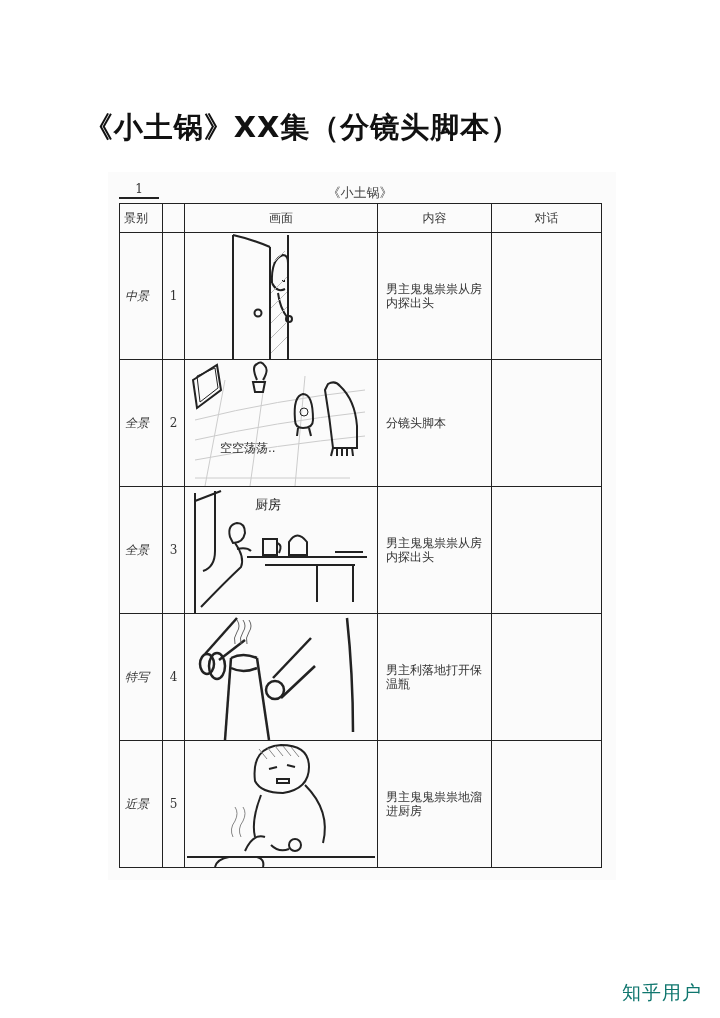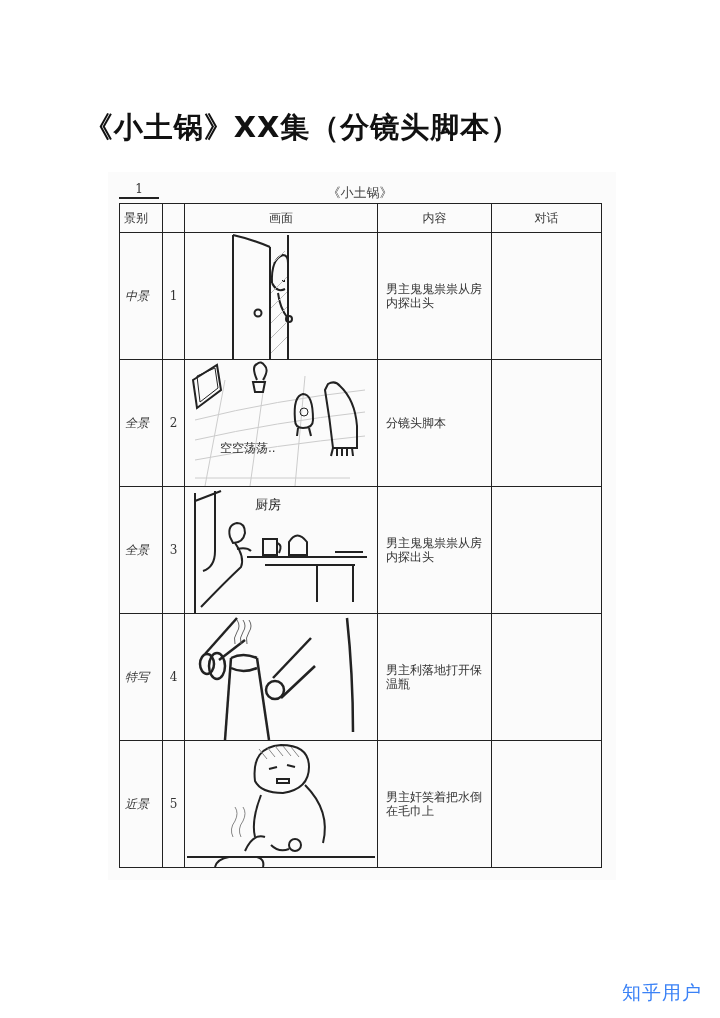--- a/index.html
+++ b/index.html
@@ -15,21 +15,21 @@
   table.story td, table.story th { border:1.5px solid #222; padding:0; font-weight:normal; font-size:12px; color:#333; }
   table.story th { height:28px; text-align:center; }
   table.story th.shot-h { text-align:left; padding-left:4px; }
   table.story td { height:126px; vertical-align:middle; }
   td.shot { padding-left:5px !important;font-style:italic; }
   td.num { text-align:center; }
   td.content { padding:0 6px 0 8px !important; line-height:14px; }
   td.pic { position:relative; }
   td.pic svg { display:block; }
   .watermark { position:absolute; right:18px; top:980px; font-family:"DejaVu Sans","Liberation Sans",sans-serif;
-               font-size:19px; color:#3b82f6; letter-spacing:1px; }
+               font-size:19px; color:#0f766e; letter-spacing:1px; }
 </style>
 </head>
 <body>
 
 <div class="doc-title">《小土锅》XX集（分镜头脚本）</div>
 
 <div class="page-bg"></div>
 <div class="page-num">1</div>
 <div class="sub-title">《小土锅》</div>
 
@@ -198,19 +198,19 @@
           <path d="M48 96 Q44 88 50 80 Q54 72 50 66"></path>
           <path d="M56 96 Q52 88 58 80 Q62 72 58 66"></path>
           <line x1="74" y1="8" x2="82" y2="18"></line>
               <line x1="82" y1="6" x2="90" y2="16"></line>
           <line x1="90" y1="5" x2="98" y2="15"></line>
               <line x1="98" y1="5" x2="106" y2="15"></line>
           <line x1="106" y1="6" x2="114" y2="16"></line>
         </g>
       </svg>
     </td>
-    <td class="content">男主奸笑着把水倒在毛巾上</td>
+    <td class="content">男主鬼鬼祟祟地溜进厨房</td>
     <td></td>
   </tr>
 </tbody>
   </table>
 
 <div class="watermark">知乎用户</div>
 
 </body></html>

